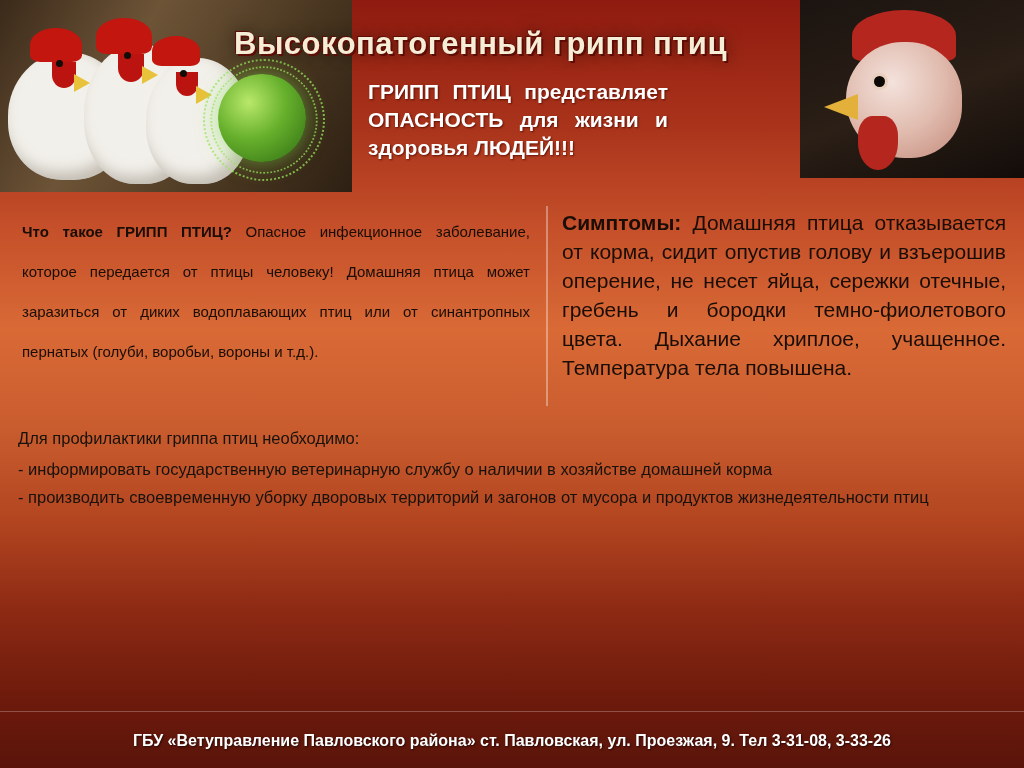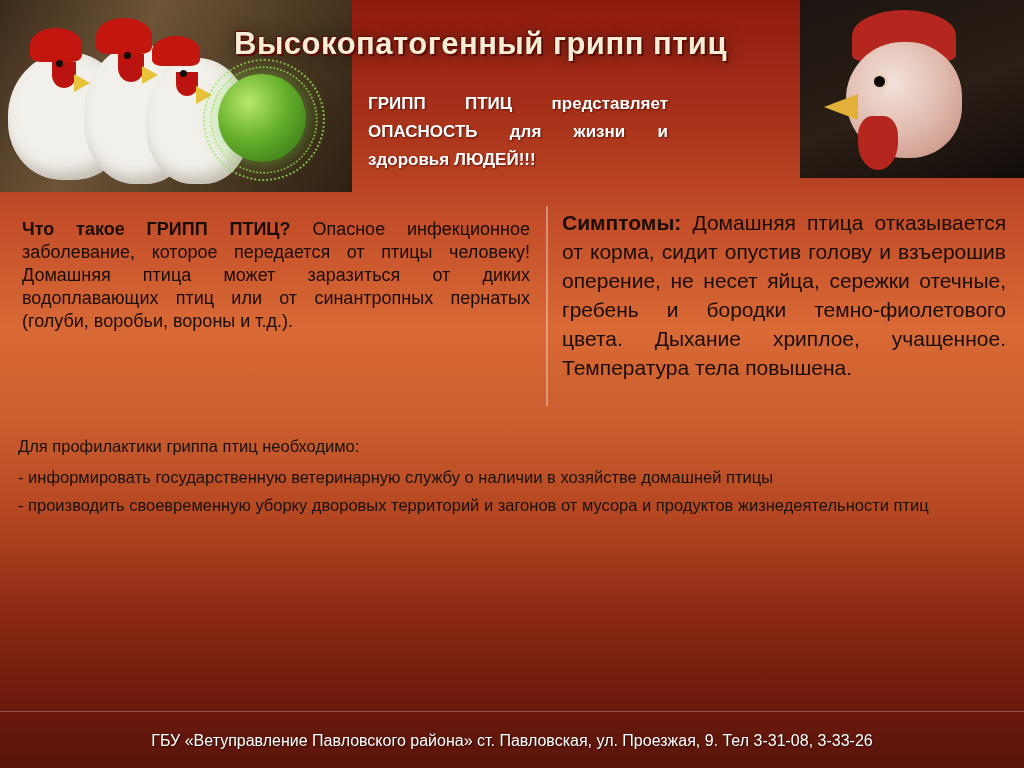--- a/index.html
+++ b/index.html
@@ -184,46 +184,46 @@
     text-shadow:
       2px 2px 0 #5e0d06,
       -1px -1px 0 #5e0d06,
       0 0 16px rgba(0,0,0,0.55);
     z-index: 5;
   }
 
   .danger-text {
     position: absolute;
     left: 368px;
-    top: 90px;
+    top: 78px;
     width: 300px;
     color: #ffffff;
-    font-size: 17px;
+    font-size: 21px;
     line-height: 28px;
     font-weight: bold;
     text-align: justify;
     text-shadow: 1px 1px 2px rgba(80,10,0,0.8);
   }
 
   
   .columns {
     position: absolute;
     top: 200px;
     left: 0;
     width: 1024px;
     height: 215px;
   }
   .col-left {
     position: absolute;
     left: 22px;
-    top: 18px;
+    top: 12px;
     width: 508px;
     color: #1a0d06;
-    font-size: 18px;
-    line-height: 23px;
+    font-size: 15px;
+    line-height: 40px;
     text-align: justify;
   }
   .col-right {
     position: absolute;
     left: 562px;
     top: 8px;
     width: 444px;
     color: #1a0d06;
     font-size: 21px;
     line-height: 29px;
@@ -242,21 +242,20 @@
   
   .prevention {
     position: absolute;
     left: 18px;
     top: 424px;
     width: 990px;
     color: #17120c;
     font-size: 16.5px;
     line-height: 28.5px;
     text-align: justify;
-    margin-top: 8px;
   }
   .prevention .lead { margin-bottom: 2px; }
   .prevention p { margin: 0; }
 
   
   .footer-sep {
     position: absolute;
     left: 0;
     bottom: 56px;
     width: 1024px;
@@ -264,21 +263,21 @@
     background: rgba(255,255,255,0.25);
   }
   .footer {
     position: absolute;
     left: 0;
     bottom: 18px;
     width: 1024px;
     text-align: center;
     color: #ffffff;
     font-size: 16px;
-    font-weight: normal;
+    font-weight: bold;
     text-shadow: 1px 1px 2px rgba(0,0,0,0.6);
   }
 </style>
 </head>
 <body>
 
 <div class="poster">
 
   <div class="top-band">
 
@@ -317,20 +316,20 @@
   <div class="columns">
     <div class="divider"></div>
 
     <div class="col-left"><span class="b">Что такое ГРИПП ПТИЦ?</span> Опасное инфекционное заболевание, которое передается от птицы человеку! Домашняя птица может заразиться от диких водоплавающих птиц или от синантропных пернатых (голуби, воробьи, вороны и т.д.).</div>
 
     <div class="col-right"><span class="b">Симптомы:</span> Домашняя птица отказывается от корма, сидит опустив голову и взъерошив оперение, не несет яйца, сережки отечные, гребень и бородки темно-фиолетового цвета. Дыхание хриплое, учащенное. Температура тела повышена.</div>
   </div>
 
   <div class="prevention">
     <p class="lead">Для профилактики гриппа птиц необходимо:</p>
-    <p>- информировать государственную ветеринарную службу о наличии в хозяйстве домашней птицы</p>
+    <p>- информировать государственную ветеринарную службу о наличии в хозяйстве домашней корма</p>
     <p>- производить своевременную уборку дворовых территорий и загонов от мусора и продуктов жизнедеятельности птиц</p>
   </div>
 
   <div class="footer-sep"></div>
   <div class="footer">ГБУ «Ветуправление Павловского района» ст. Павловская, ул. Проезжая, 9. Тел 3-31-08, 3-33-26</div>
 
 </div>
 
 </body></html>

